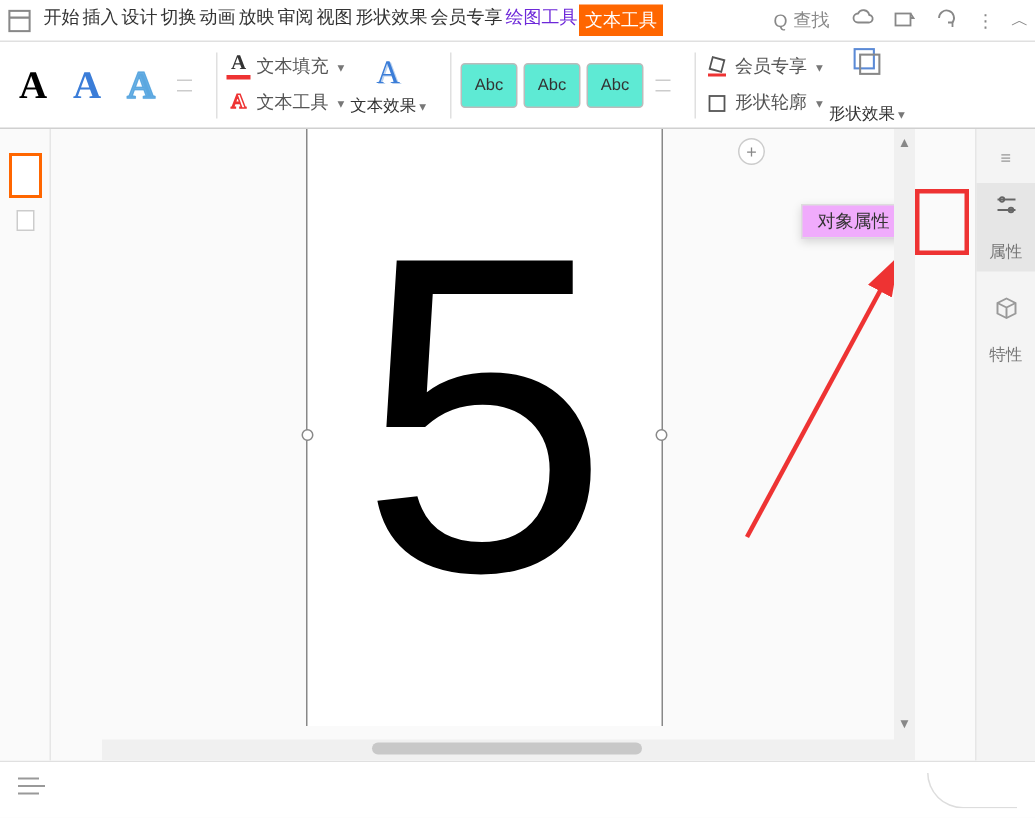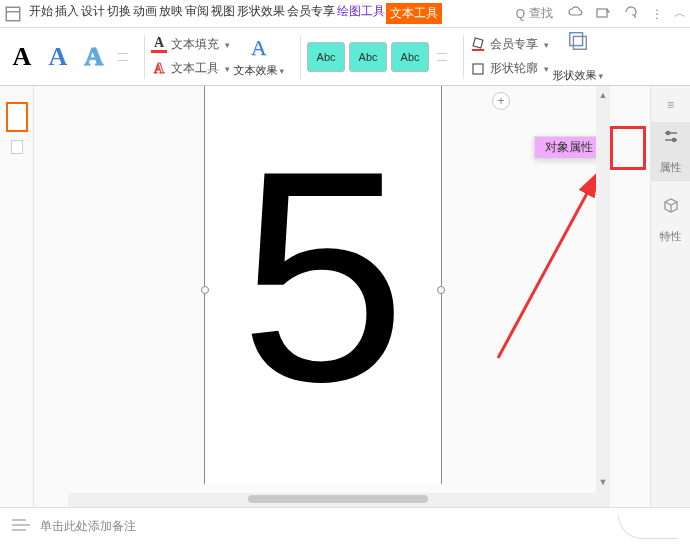--- a/index.html
+++ b/index.html
@@ -245,15 +245,14 @@
 </div>
 
 <div class="notes">
   <span class="nicon">
     <svg width="18" height="14" viewBox="0 0 18 14" fill="none" stroke="#999" stroke-width="1.2">
         <line x1="0" y1="2" x2="14" y2="2"></line>
         <line x1="0" y1="7" x2="18" y2="7"></line>
         <line x1="0" y1="12" x2="14" y2="12"></line>
       </svg>
   </span>
-  <span>单击此处添加备注</span>
   <div class="curve"></div>
 </div>
 
 </body></html>

